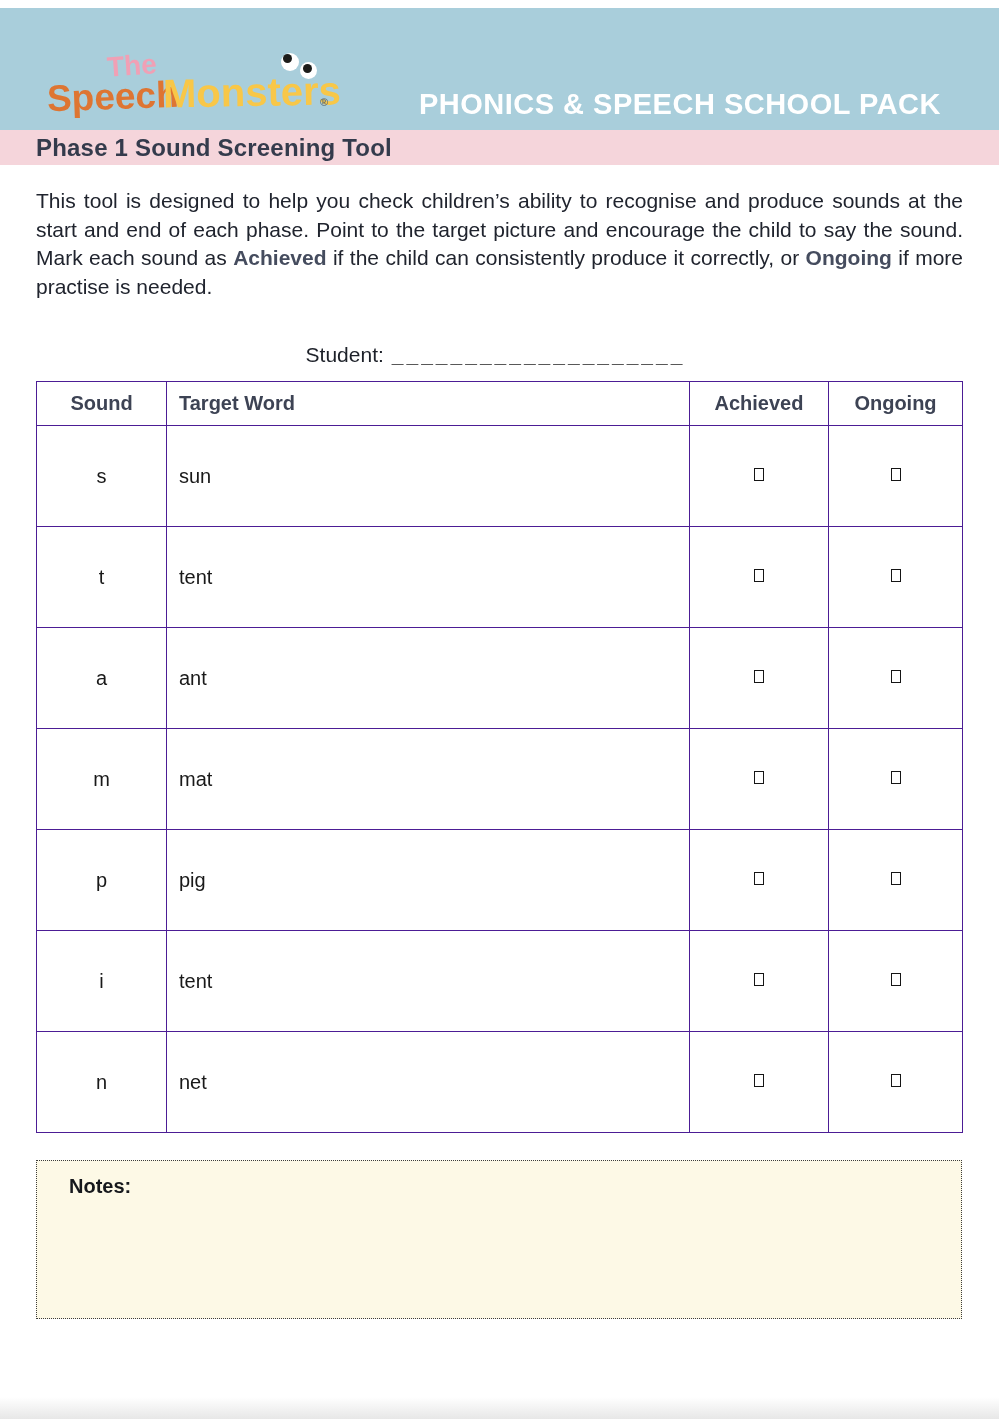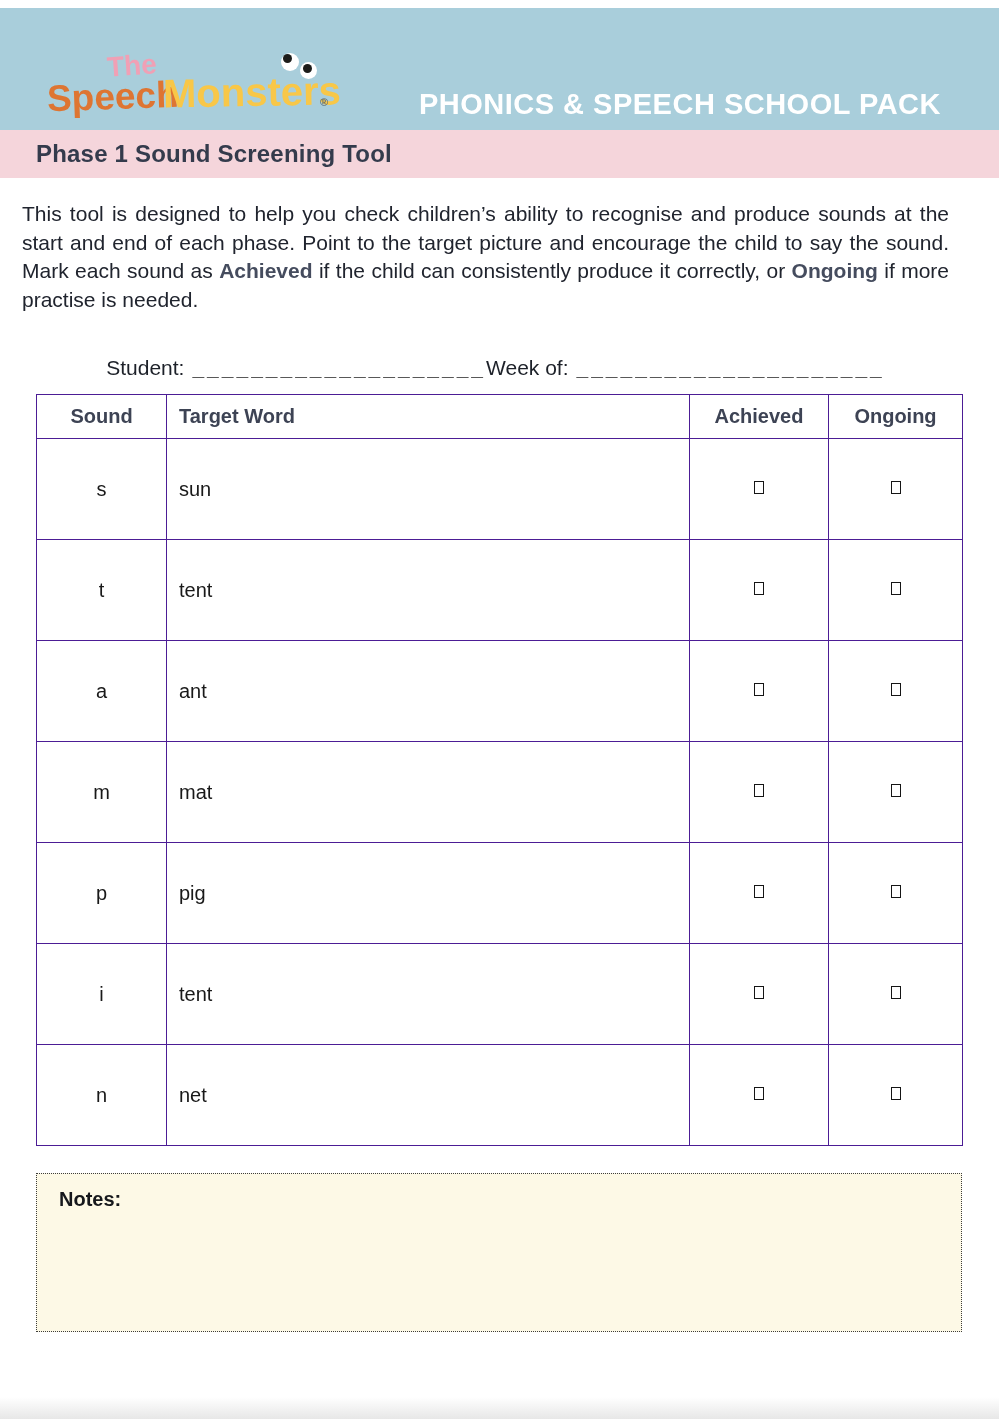--- a/index.html
+++ b/index.html
@@ -69,36 +69,36 @@
   .eye-left  .pupil { left: 2px; top: 1px; width: 9px; height: 9px; }
   .eye-right { left: 255px; top: 24px; width: 17px; height: 17px; }
   .eye-right .pupil { left: 3px; top: 2px; width: 9px; height: 9px; }
   .logo-reg {
     position: absolute; left: 275px; top: 58px;
     color: #5d6e78; font-size: 11px; font-weight: 700;
   }
 
   
   .title-bar {
-    height: 48px;
+    height: 35px;
     background: #f5d5db;
     display: flex;
     align-items: center;
     padding-left: 36px;
   }
   .title-bar h1 {
     color: #343b4c;
     font-size: 24px;
     font-weight: 800;
     letter-spacing: 0.2px;
   }
 
   
   .intro {
-    margin: 22px 36px 0 22px;
+    margin: 22px 36px 0 36px;
     width: 927px;
     color: #20242e;
     font-size: 21px;
     line-height: 28.5px;
     text-align: justify;
   }
   .intro b { color: #454c5e; font-weight: 800; }
 
   
   .fill-line-row {
@@ -146,21 +146,21 @@
     background: #ffffff;
   }
 
   
   .notes-box {
     margin: 27px 0 0 36px;
     width: 926px;
     height: 159px;
     background: #fdf9e6;
     border: 1.5px dotted #3c3c3c;
-    padding: 14px 22px;
+    padding: 14px 32px;
   }
   .notes-label { color: #16181c; font-size: 20px; font-weight: 800; }
 
   
   .footnote {
     margin: 11px 36px 0 36px;
     width: 930px;
     color: #24282f;
     font-size: 21px;
     line-height: 30px;
@@ -193,23 +193,20 @@
 
   <div class="title-bar">
     <h1>Phase 1 Sound Screening Tool</h1>
   </div>
 
   <p class="intro"><span>This tool is designed to help you check children’s ability to recognise and produce sounds at the start and end of each phase. Point to the target picture and encourage the child to say the sound. Mark each sound as </span><b>Achieved</b><span> if the child can consistently produce it correctly, or </span><b>Ongoing</b><span> if more practise is needed.</span></p>
 
   <div class="fill-line-row">
     <span class="fill-group">
       <span class="fill-label">Student:</span><span class="fill-blank">____________________</span>
-    </span>
-    <span class="fill-group">
-      <span class="fill-label">Week of:</span><span class="fill-blank">_____________________</span>
     </span>
   </div>
 
   <table class="screening">
     <colgroup>
       <col style="width:130px">
       <col style="width:523px">
       <col style="width:139px">
       <col style="width:134px">
     </colgroup>

